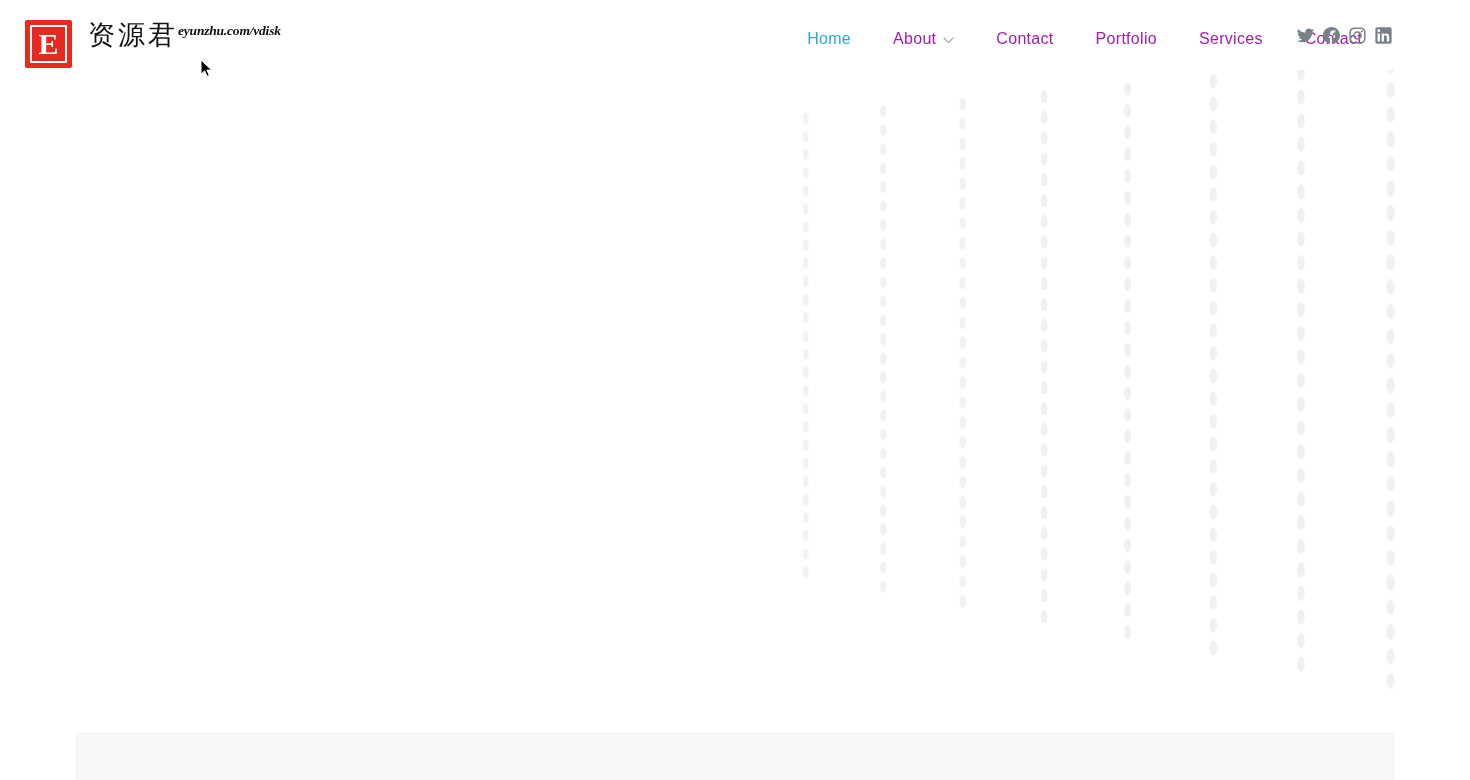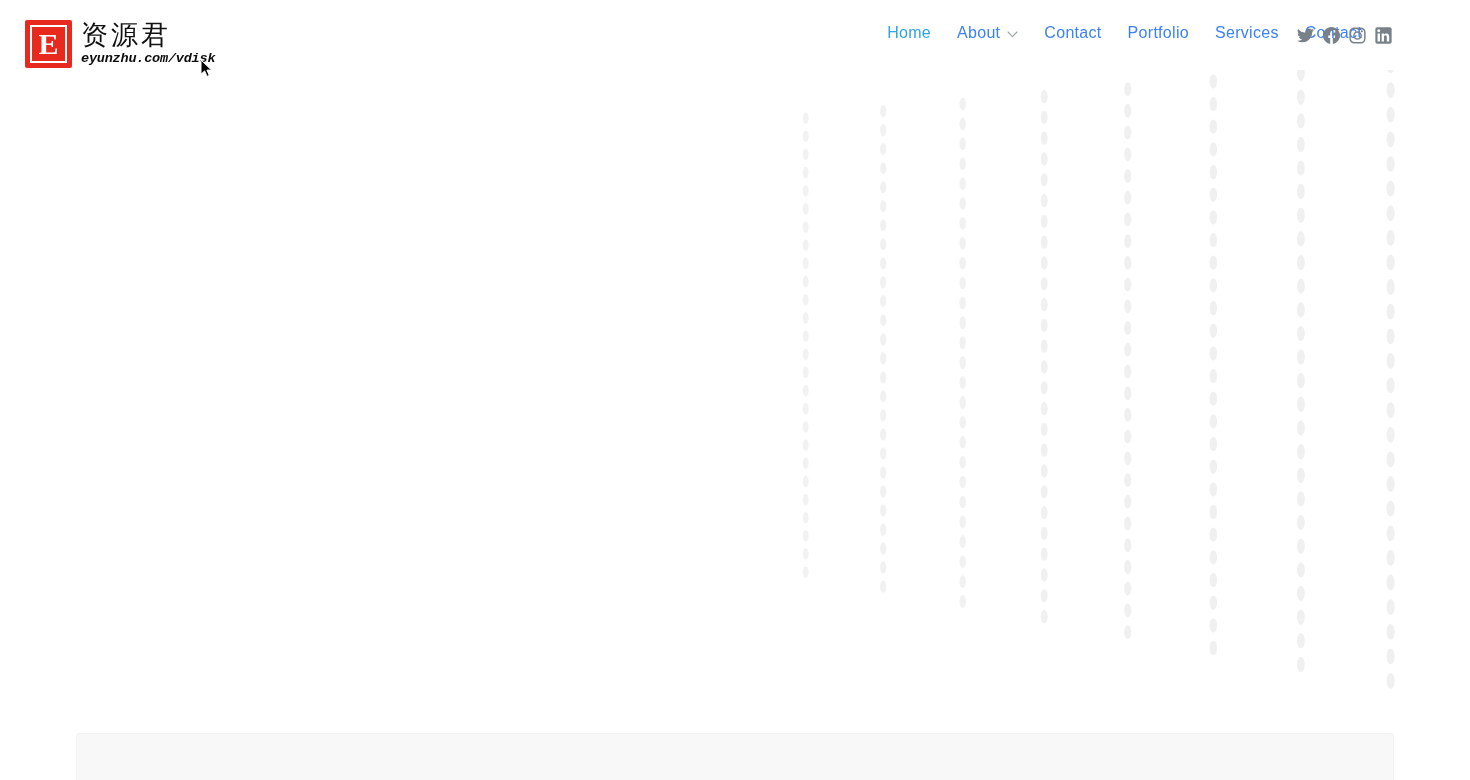--- a/index.html
+++ b/index.html
@@ -70,58 +70,58 @@
   }
   .brand-mark .mark-letter {
     font-family: "Liberation Serif", serif;
     font-weight: bold;
     font-size: 30px;
     line-height: 1;
     color: #ffffff;
     margin-top: -1px;
   }
   .brand-text {
-    margin-left: 9px;
-    display: flex;
-    flex-direction: column;
+    margin-left: 16px;
+    display: flex;
+    flex-direction: row;
     justify-content: space-between;
     padding-top: 1px;
   }
   .brand-cn {
     font-family: "Liberation Serif", serif;
     font-size: 27px;
     line-height: 28px;
     color: #121212;
     letter-spacing: 3px;
     white-space: nowrap;
   }
   .brand-url {
-    font-family: Liberation Mono, monospace;
+    font-family: Liberation Serif, serif;
     font-style: italic;
     font-weight: bold;
     font-size: 13.5px;
     line-height: 15px;
     color: #0d0d0d;
     letter-spacing: -0.2px;
     margin-top: 2px;
     white-space: nowrap;
   }
 
   .main-nav {
     position: absolute;
     right: 95px;
-    top: 21px;
-    display: flex;
-    align-items: center;
-    gap: 0px;
+    top: 27px;
+    display: flex;
+    align-items: center;
+    gap: 16px;
   }
   .nav-link {
     font-size: 16px;
     line-height: 21px;
-    color: #3b82f6;
+    color: #a21caf;
     text-decoration: none;
     letter-spacing: 0.3px;
     padding: 0 13px;
     white-space: nowrap;
     display: inline-flex;
     align-items: center;
   }
   .nav-link.is-active { color: #2fa4e0; }
   .nav-link .chev {
     display: inline-block;

